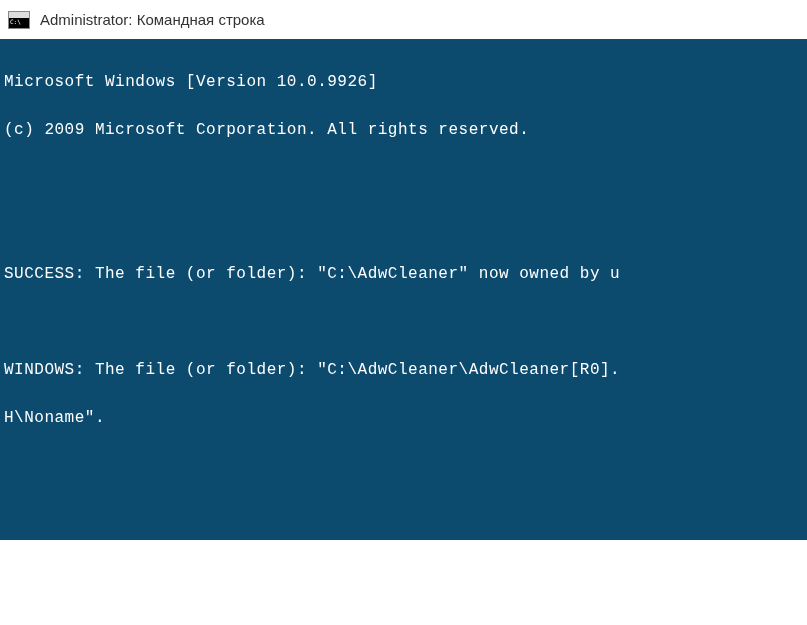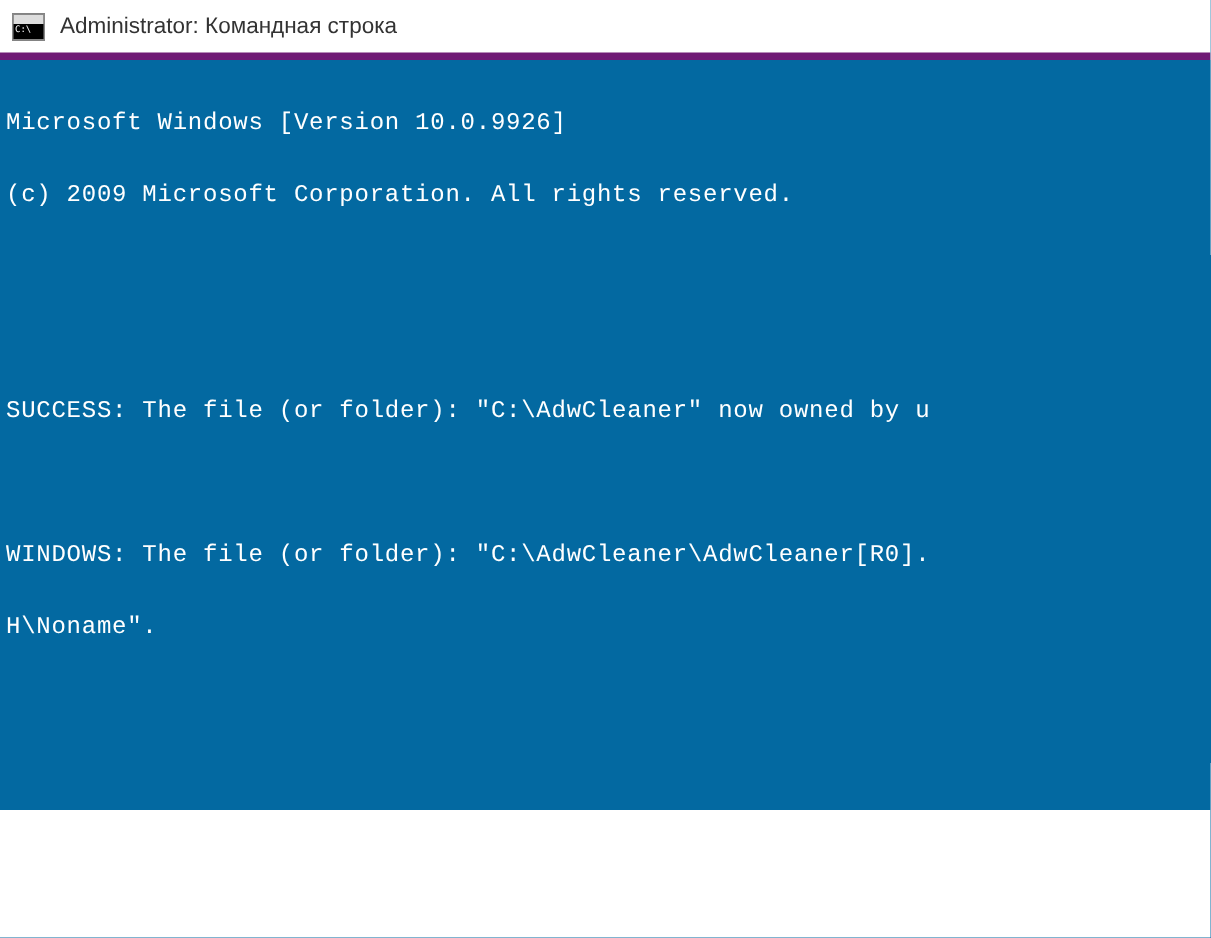--- a/index.html
+++ b/index.html
@@ -9,21 +9,21 @@
       width: 807px;
       height: 625px;
       overflow: hidden;
     }
     .titlebar {
       display: flex;
       align-items: center;
       height: 40px;
       padding: 0 8px;
       background: #fff;
-      border-bottom: 5px solid #701a75;
+      border-bottom: 1px solid #701a75;
       gap: 10px;
     }
     .cmd-icon {
       width: 22px;
       height: 18px;
       background: #000;
       border: 1px solid #888;
       position: relative;
       display: inline-block;
     }
@@ -41,21 +41,21 @@
       left: 1px;
       font-size: 6px;
       color: #fff;
       font-family: Consolas, monospace;
     }
     .title-text {
       font-size: 15px;
       color: #333;
     }
     .terminal {
-      background: #0369a1;
+      background: #0c4a6e;
       color: #fff;
       font-family: Consolas, "Courier New", monospace;
       font-size: 16px;
       line-height: 1.5;
       padding: 6px 4px;
       height: 500px;
       white-space: pre-wrap;
       overflow: hidden;
       letter-spacing: 0.5px;
     }

